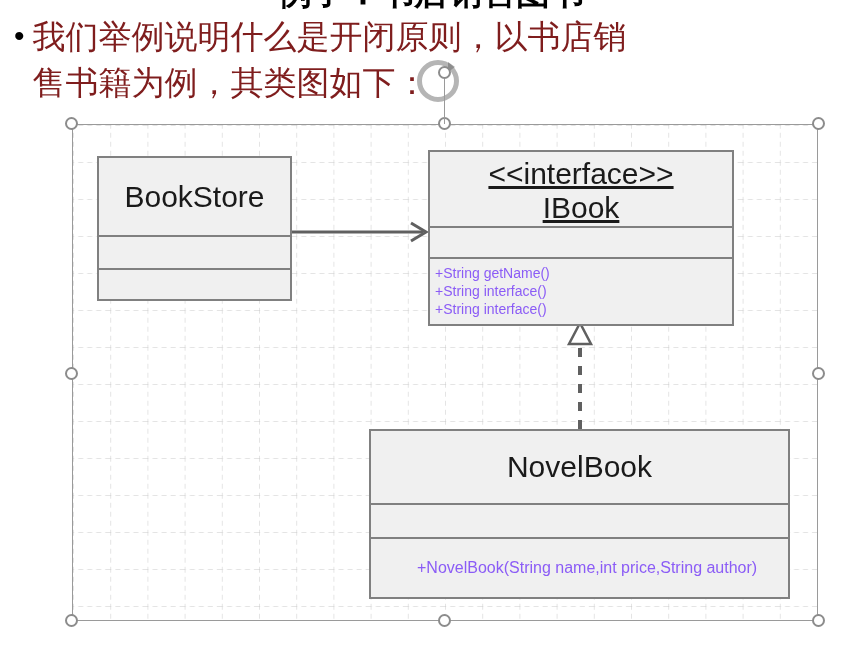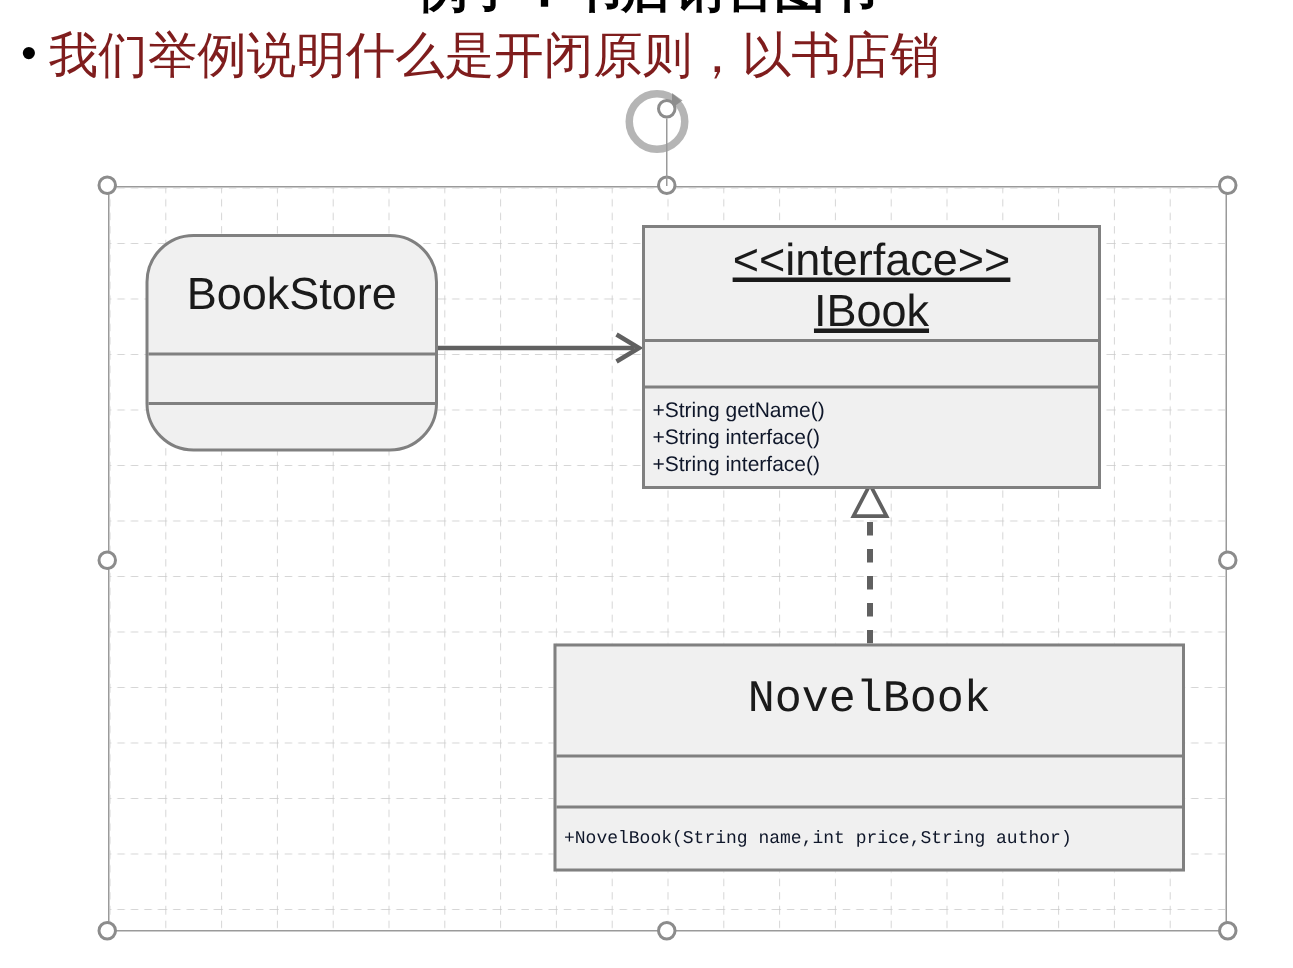--- a/index.html
+++ b/index.html
@@ -116,54 +116,55 @@
     display:flex;flex-direction:column;justify-content:center;
     align-items:center;
     line-height:34px;
   }
   .uml-divider{
     height:0;border-top:2px solid #808080;
   }
   .uml-compartment{
     padding:3px 5px;
     font-size:14px;
-    color:#0f172a;
+    color:#8b5cf6;
     line-height:18px;
   }
   .uml-compartment div{white-space:nowrap;}
 
-  #box-bookstore{left:24px;top:31px;width:195px;height:145px;border-radius:32px;}
+  #box-bookstore{left:24px;top:31px;width:195px;height:145px;}
   #box-bookstore .uml-title{height:77px;}
   #box-bookstore .cmp-a{height:25px;}
   #box-bookstore .cmp-b{flex:1;}
 
   #box-ibook{left:355px;top:25px;width:306px;height:176px;}
   #box-ibook .uml-title{height:70px;padding-top:4px;text-decoration:underline;}
   #box-ibook .cmp-a{height:23px;}
   #box-ibook .cmp-b{flex:1;padding-top:5px;}
 
-  #box-novelbook{left:296px;top:304px;width:421px;height:152px;font-family:Liberation Mono, monospace;}
+  #box-novelbook{left:296px;top:304px;width:421px;height:170px;}
   #box-novelbook .uml-title{height:72px;}
   #box-novelbook .cmp-a{height:26px;}
   #box-novelbook .cmp-b{flex:1;display:flex;align-items:center;}
-  #box-novelbook .cmp-b div{font-size:12px;}
+  #box-novelbook .cmp-b div{font-size:16px;margin-left:41px;}
 
   
   #connector-layer{position:absolute;left:0;top:0;width:744px;height:495px;pointer-events:none;}
 </style>
 </head>
 <body>
 
 <div id="slide-text">
   <div class="clipped-line">例子：书店销售图书</div>
 
   <div class="bullet-row">
     <span class="bullet-dot">•</span>
     <span class="bullet-body">
       <div>我们举例说明什么是开闭原则，以书店销</div>
+      <div>售书籍为例，其类图如下：</div>
     </span>
   </div>
 </div>
 
 <div id="rotate-glyph"></div>
 
 <div id="picture-frame">
 
   <div id="diagram-canvas">
 

